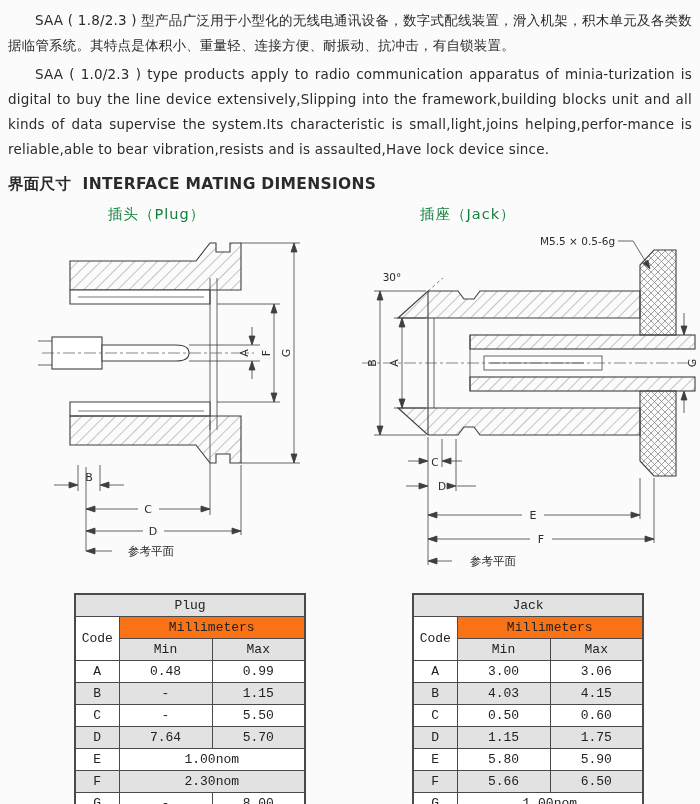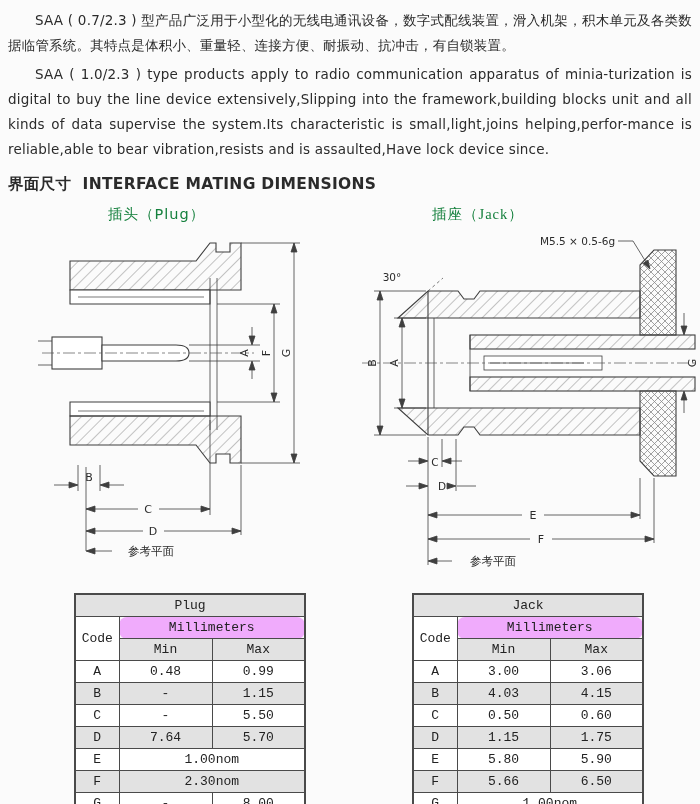--- a/index.html
+++ b/index.html
@@ -33,21 +33,21 @@
     height:378px;
   }
   .drawing-title{
     position:absolute;
     top:6px;
     font-size:14.5px;
     color:#15803d;
     letter-spacing:1px;
   }
   .drawing-title.plug{left:108px;}
-  .drawing-title.jack{left:432px;font-family:Liberation Serif, serif;}
+  .drawing-title.jack{left:420px;}
   svg text{font-family:"DejaVu Sans","Liberation Sans",sans-serif;}
   .tables{
     display:flex;
     margin-top:16px;
     padding-left:74px;
     gap:106px;
   }
   table.dim-table{
     border-collapse:collapse;
     font-size:13px;
@@ -60,32 +60,32 @@
     padding:1px 2px;
     height:19px;
     line-height:16px;
     font-family:Liberation Mono, monospace;
   }
   table.dim-table{border:2px solid #4a4a4a;}
   .col-code{width:44px;}
   .col-min{width:93px;}
   .col-max{width:93px;}
   tr.row-title th{background:#e2e2e2;}
-  tr.row-unit th.th-unit{background:#f0abfc;border-radius:8px;}
+  tr.row-unit th.th-unit{background:#f97316;}
   th.th-code{background:#ffffff;}
   tr.row-minmax th{background:#e2e2e2;}
   tbody tr.shaded td{background:#e2e2e2;}
   tbody tr td{background:#ffffff;}
 </style>
 </head>
 <body>
 
 <div class="page">
 
-  <p class="para para-cn">SAA ( 0.7/2.3 ) 型产品广泛用于小型化的无线电通讯设备，数字式配线装置，滑入机架，积木单元及各类数据临管系统。其特点是体积小、重量轻、连接方便、耐振动、抗冲击，有自锁装置。</p>
+  <p class="para para-cn">SAA ( 1.8/2.3 ) 型产品广泛用于小型化的无线电通讯设备，数字式配线装置，滑入机架，积木单元及各类数据临管系统。其特点是体积小、重量轻、连接方便、耐振动、抗冲击，有自锁装置。</p>
   <p class="para para-en">SAA ( 1.0/2.3 ) type products apply to radio communication apparatus of minia-turization is digital to buy the line device extensively,Slipping into the framework,building blocks unit and all kinds of data supervise the system.Its characteristic is small,light,joins helping,perfor-mance is reliable,able to bear vibration,resists and is assaulted,Have lock device since.</p>
 
   <h2 class="section-heading"><span>界面尺寸</span>&nbsp; <span>INTERFACE MATING DIMENSIONS</span></h2>
 
   <div class="drawings">
     <div class="drawing-title plug">插头（Plug）</div>
     <div class="drawing-title jack">插座（Jack）</div>
 
     <svg style="position:absolute;left:38px;top:34px;" width="310" height="326" viewBox="0 0 310 326">
       <defs>

